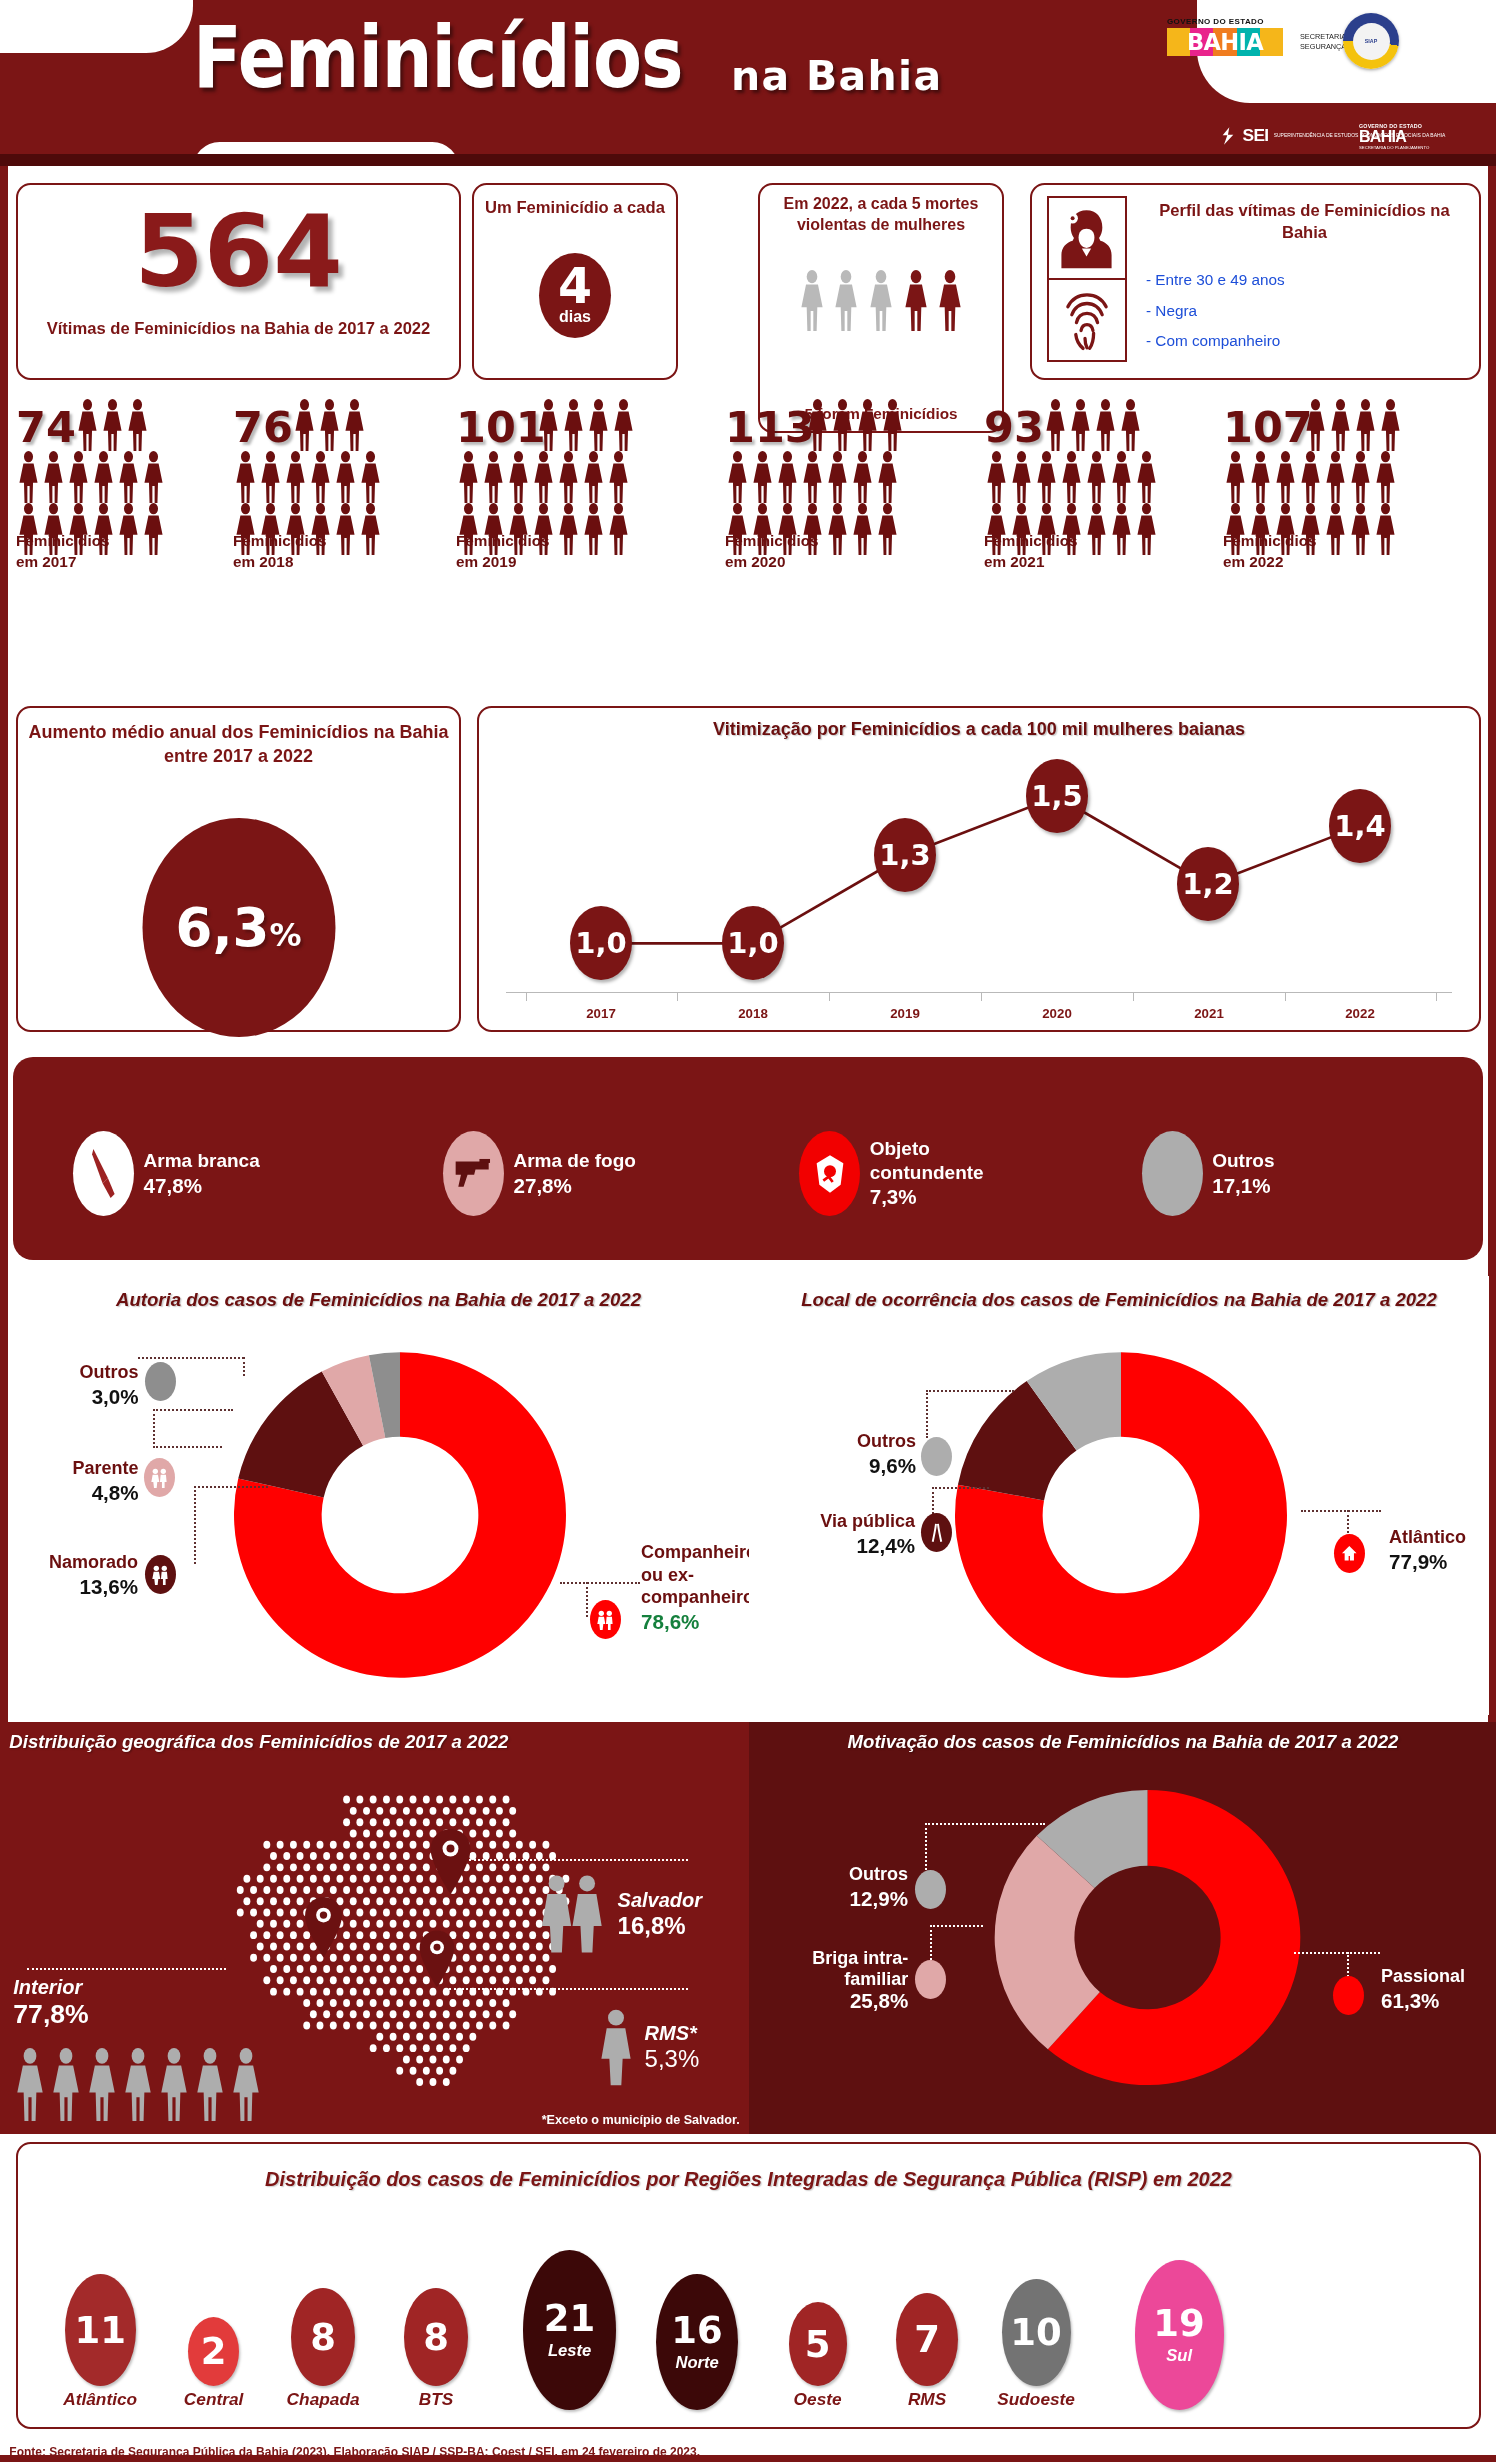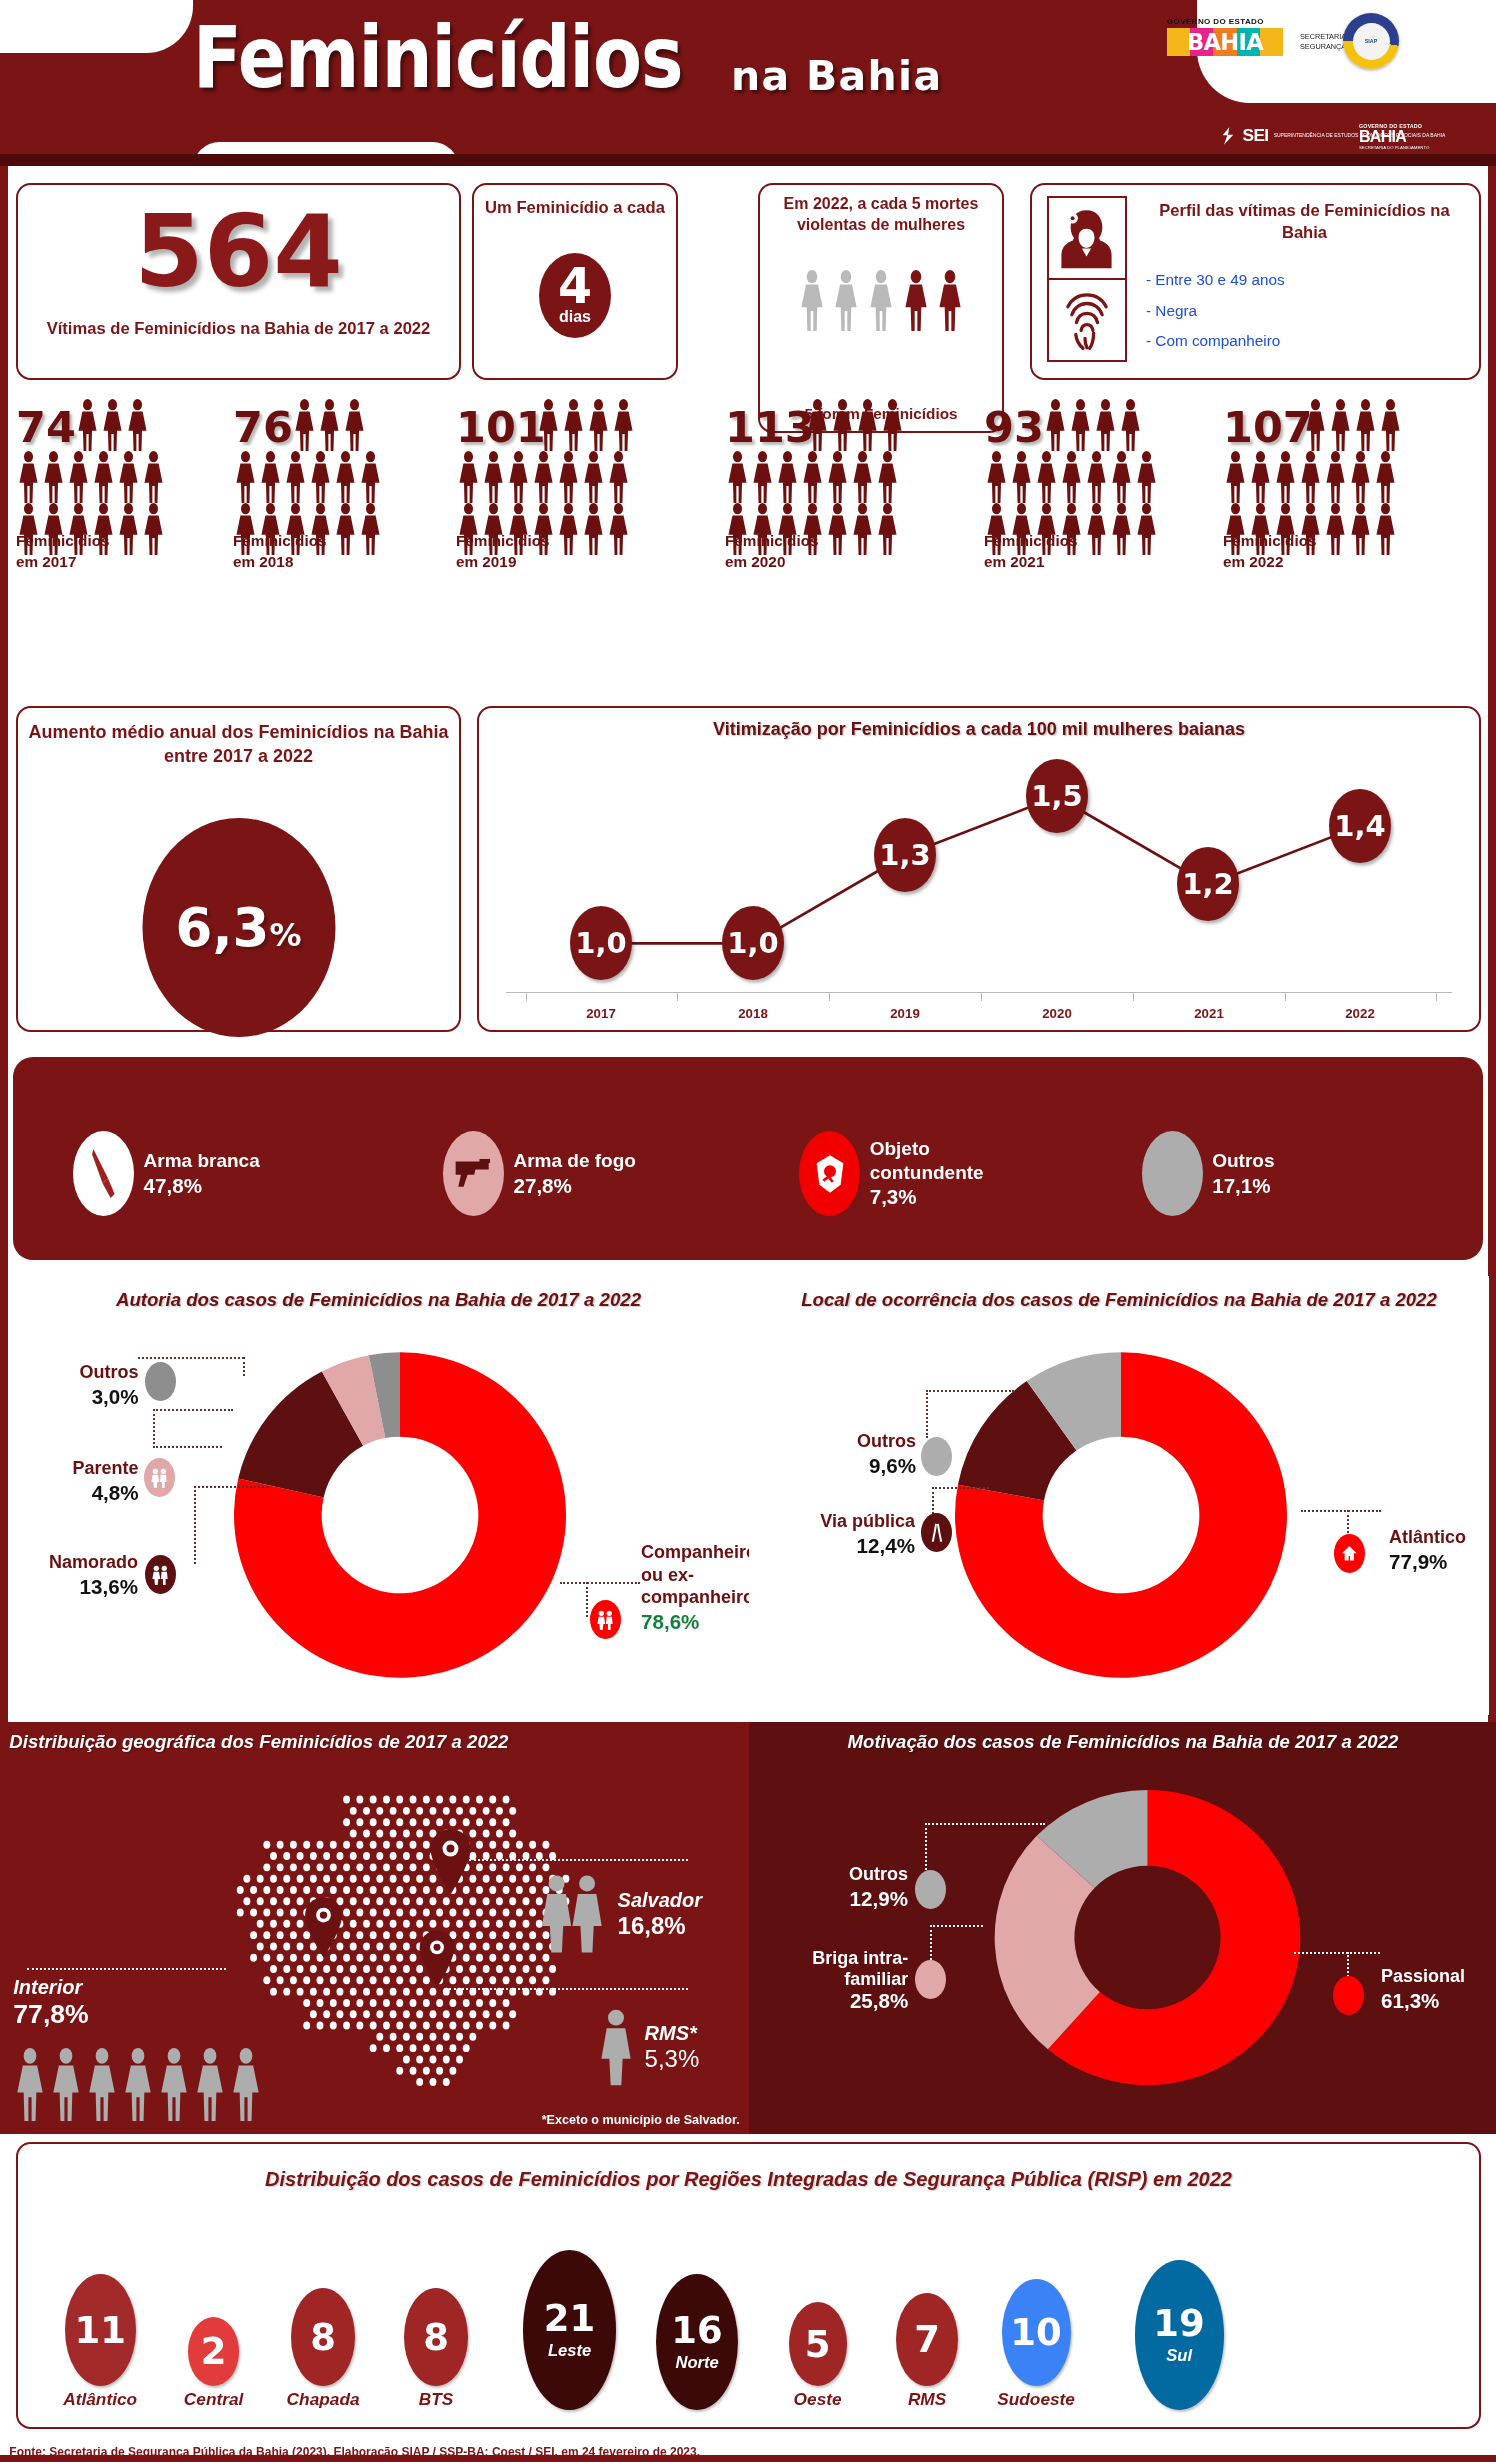--- a/index.html
+++ b/index.html
@@ -1993,27 +1993,27 @@
           </div>
           <div class="risp-out">Oeste</div>
         </div>
         <div class="risp-item" style="left:838px;width:89px;">
           <div class="risp-oval" style="width:62px;height:93px;background:#a02525;margin:0 auto;">
             <div class="n">7</div>
           </div>
           <div class="risp-out">RMS</div>
         </div>
         <div class="risp-item" style="left:944px;width:95px;">
-          <div class="risp-oval" style="width:69px;height:107px;background:#3b82f6;margin:0 auto;">
+          <div class="risp-oval" style="width:69px;height:107px;background:#737373;margin:0 auto;">
             <div class="n">10</div>
           </div>
           <div class="risp-out">Sudoeste</div>
         </div>
         <div class="risp-item" style="left:1077px;width:115px;">
-          <div class="risp-oval" style="width:89px;height:150px;background:#0369a1;margin:0 auto;">
+          <div class="risp-oval" style="width:89px;height:150px;background:#ec4899;margin:0 auto;">
             <div class="n">19</div>
             <div class="inlabel">Sul</div>
           </div>
         </div>
       </div>
   </div>
 
   <div class="footer-src">Fonte: Secretaria de Segurança Pública da Bahia (2023). Elaboração SIAP / SSP-BA; Coest / SEI, em 24 fevereiro de 2023.</div>
   <div class="footer-bar"></div>
 

